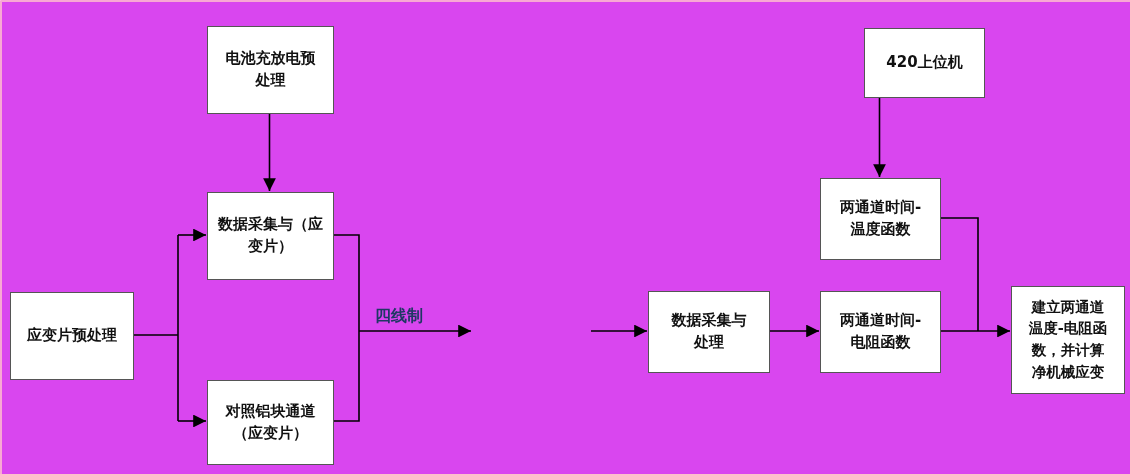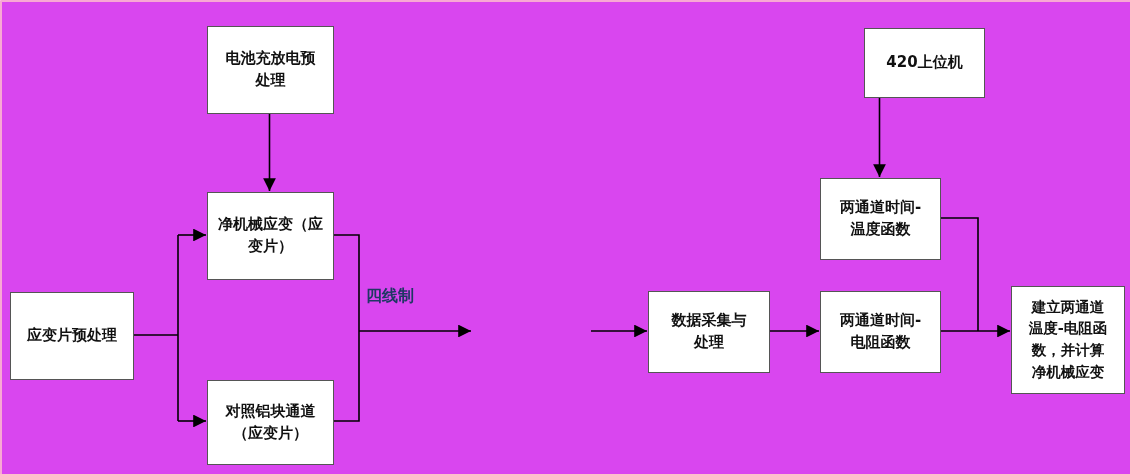--- a/index.html
+++ b/index.html
@@ -55,23 +55,23 @@
   #node-time-temperature  { left: 818px; top: 176px; width: 119px; height: 80px; }
   #node-strain-pretreat   { left: 8px;   top: 290px; width: 122px; height: 86px; }
   #node-1586a             { left: 470px; top: 289px; width: 119px; height: 80px; }
   #node-data-acquisition  { left: 646px; top: 289px; width: 120px; height: 80px; }
   #node-time-resistance   { left: 818px; top: 289px; width: 119px; height: 80px; }
   #node-aluminum-channel  { left: 205px; top: 378px; width: 125px; height: 83px; }
   #node-result            { left: 1009px; top: 284px; width: 112px; height: 106px; font-size: 14.5px; line-height: 1.5; }
   .edge-label {
     position: absolute;
     left: 364px;
-    top: 284px;
+    top: 304px;
     width: 66px;
-    text-align: left;
+    text-align: center;
     font-weight: 700;
     font-size: 16px;
     color: #1f3864;
   }
 </style>
 </head>
 <body>
 
 <div class="canvas">
 
@@ -105,21 +105,21 @@
   <div class="node" id="node-battery-pretreat">
     <span>电池充放电预
 处理</span>
   </div>
 
   <div class="node" id="node-host-420">
     <span>420上位机</span>
   </div>
 
   <div class="node" id="node-battery-channel">
-    <span>净机械应变（应
+    <span>数据采集与（应
 变片）</span>
   </div>
 
   <div class="node" id="node-time-temperature">
     <span>两通道时间-
 温度函数</span>
   </div>
 
   <div class="node" id="node-strain-pretreat">
     <span>应变片预处理</span>

